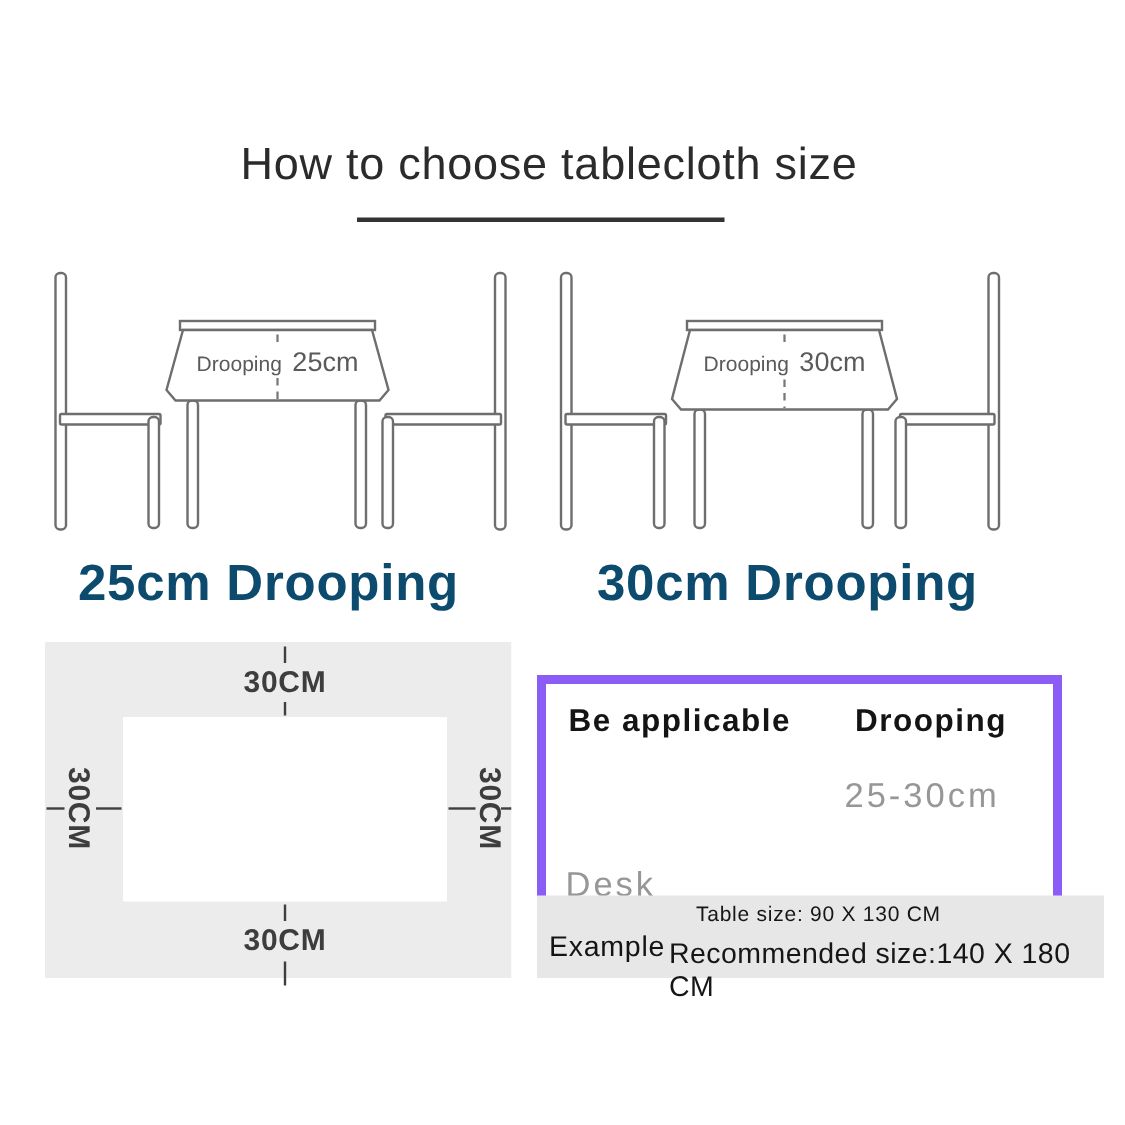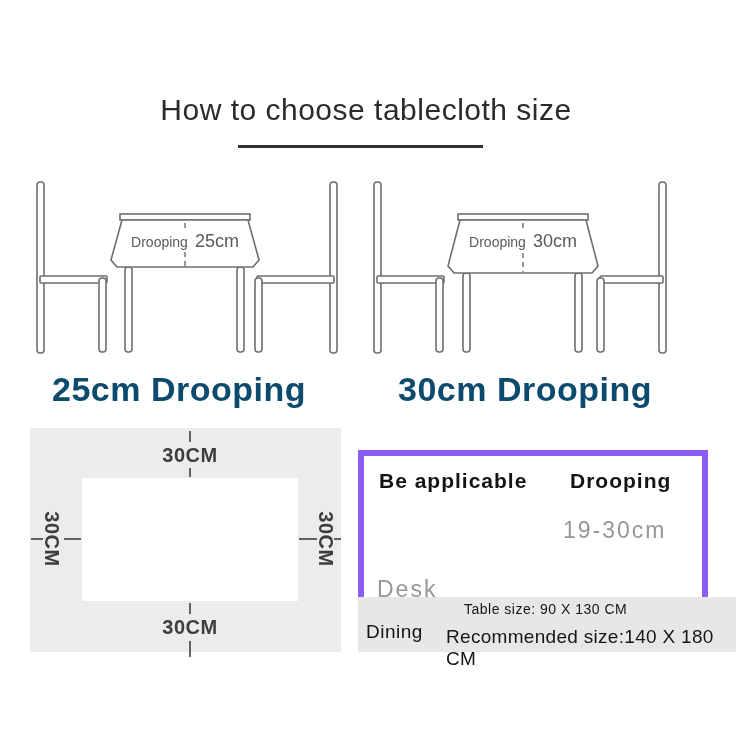--- a/index.html
+++ b/index.html
@@ -123,23 +123,23 @@
     </g>
     <text x="160" y="27" text-anchor="middle" dominant-baseline="central" class="panel-label">30CM</text>
     <text x="160" y="199" text-anchor="middle" dominant-baseline="central" class="panel-label">30CM</text>
     <text transform="translate(22,111) rotate(90)" text-anchor="middle" dominant-baseline="central" class="panel-label">30CM</text>
     <text transform="translate(296,111) rotate(90)" text-anchor="middle" dominant-baseline="central" class="panel-label">30CM</text>
   </svg>
 
   <div class="abs spec-table">
     <span class="abs spec-head" style="left:15px;top:13px;">Be applicable</span>
     <span class="abs spec-head" style="left:206px;top:13px;">Drooping</span>
-    <span class="abs spec-cell" style="left:199px;top:61px;">19-30cm</span>
+    <span class="abs spec-cell" style="left:199px;top:61px;">25-30cm</span>
     <span class="abs spec-cell" style="left:13px;top:120px;">Desk</span>
   </div>
 
   <div class="abs example-box">
-    <span class="abs example-label">Dining</span>
+    <span class="abs example-label">Example</span>
     <span class="abs example-line1">Table size:  90 X 130 CM</span>
     <span class="abs example-line2">Recommended size:140 X 180 CM</span>
   </div>
 
 </div>
 
 </body></html>

